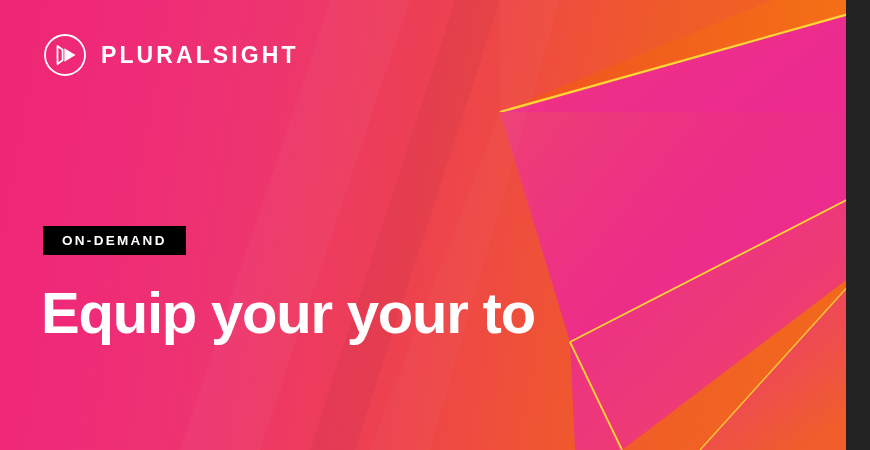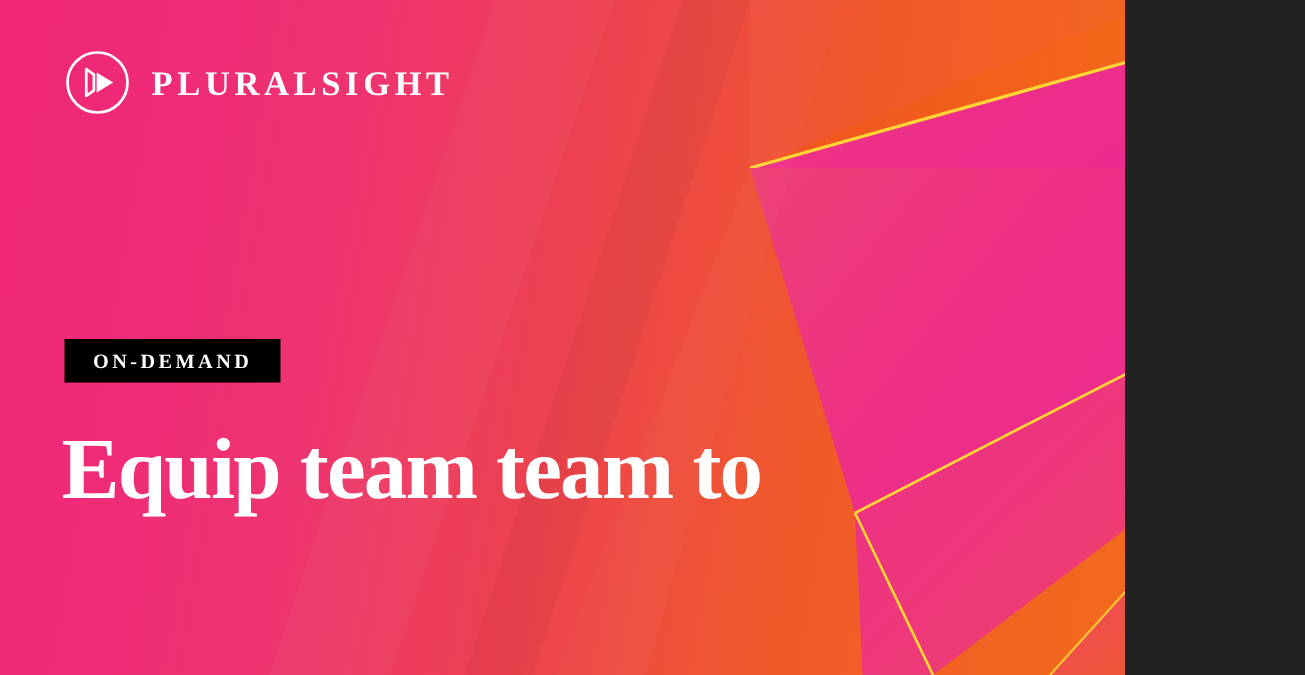--- a/index.html
+++ b/index.html
@@ -2,24 +2,24 @@
 <html><head>
 <meta charset="utf-8">
 <style>
   html, body {
     margin: 0;
     padding: 0;
     background: #222;
   }
   #banner {
     position: relative;
-    width: 750px;
+    width: 846px;
     height: 450px;
     overflow: hidden;
-    font-family: Liberation Serif, serif;
+    font-family: Liberation Sans, sans-serif;
     -webkit-font-smoothing: antialiased;
   }
 
   
   #bg-gradient {
     position: absolute;
     inset: 0;
     background: linear-gradient(100deg,
                 #ef2775 0%,
                 #ef2a78 14%,
@@ -164,16 +164,16 @@
       <path d="M21.4 15.3 L21.4 28.7 L32.5 22 Z" fill="#ffffff"></path>
     </svg>
     <span id="logo-word">PLURALSIGHT</span>
   </div>
 
   <div id="badge">
     <span id="badge-label">ON-DEMAND</span>
   </div>
 
   <div id="headline">
-    <span class="headline-line">Equip team team to</span>
+    <span class="headline-line">Equip your your to</span>
   </div>
 
 </div>
 
 </body></html>

